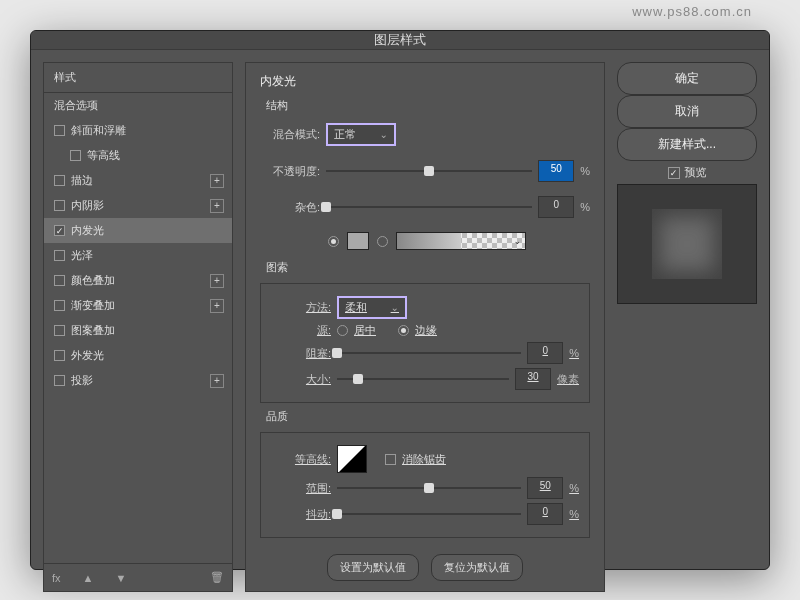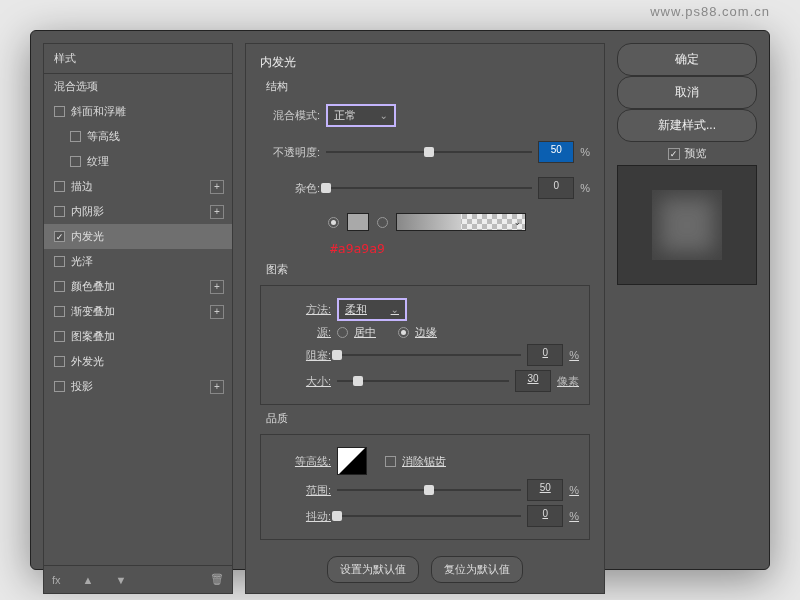--- a/index.html
+++ b/index.html
@@ -1,17 +1,17 @@
 <!DOCTYPE html>
 <html><head>
 <meta charset="utf-8">
 <style>
 * { box-sizing: border-box; margin: 0; padding: 0; font-family: "PingFang SC", "Microsoft YaHei", sans-serif; }
 body { background: #e8e8e8; display: flex; align-items: center; justify-content: center; height: 600px; width: 800px; overflow: hidden; }
-.watermark { position: absolute; top: 4px; right: 30px; color: #888; font-size: 13px; letter-spacing: 1px; z-index: 100; }
+.watermark { position: absolute; top: 4px; right: 48px; color: #888; font-size: 13px; letter-spacing: 1px; z-index: 100; }
 .dialog { width: 740px; height: 540px; background: #535353; border-radius: 6px; box-shadow: 0 10px 40px rgba(0,0,0,0.4); display: flex; flex-direction: column; border: 1px solid #222; }
 .titlebar { background: #494949; height: 30px; display: flex; align-items: center; justify-content: center; border-radius: 6px 6px 0 0; border-bottom: 1px solid #3a3a3a; }
 .titlebar span { color: #ddd; font-size: 13px; font-weight: 500; }
 .body { flex: 1; display: flex; gap: 12px; padding: 12px; }
 .left-panel { width: 190px; background: #535353; border: 1px solid #3a3a3a; display: flex; flex-direction: column; }
 .left-header { color: #ddd; font-size: 11px; padding: 7px 10px; border-bottom: 1px solid #3a3a3a; }
 .style-list { flex: 1; overflow: auto; }
 .style-item { display: flex; align-items: center; padding: 5px 10px; color: #ddd; font-size: 11px; cursor: pointer; position: relative; }
 .style-item.indent { padding-left: 26px; }
 .style-item.selected { background: #6f6f6f; }
@@ -51,39 +51,38 @@
 .preview-cb .cb::after { content: "✓"; color: #eee; font-size: 9px; }
 .preview-box { height: 120px; background: #3a3a3a; border: 1px solid #222; display: flex; align-items: center; justify-content: center; margin-top: 4px; }
 .preview-inner { width: 70px; height: 70px; background: #6a6a6a; box-shadow: inset 0 0 20px 8px rgba(40,40,40,0.6); }
 </style>
 </head>
 <body>
 
 <div class="watermark">www.ps88.com.cn</div>
 
 <div class="dialog">
+  <div class="titlebar">
+    <span>图层样式</span>
+  </div>
   <div class="body">
 
     <div class="left-panel">
       <div class="left-header">样式</div>
       <div class="style-item">
         <span>混合选项</span>
       </div>
       <div class="style-list" id="style-list">
           <div class="style-item">
             <span class="cb"></span>
             <span>斜面和浮雕</span>
           </div>
           <div class="style-item indent">
             <span class="cb"></span>
             <span>等高线</span>
-          </div>
-          <div class="style-item indent">
-            <span class="cb"></span>
-            <span>纹理</span>
           </div>
           <div class="style-item">
             <span class="cb"></span>
             <span>描边</span>
             <span class="plus">+</span>
           </div>
           <div class="style-item">
             <span class="cb"></span>
             <span>内阴影</span>
             <span class="plus">+</span>
@@ -160,21 +159,20 @@
         <span class="unit">%</span>
       </div>
 
       <div class="row color-row">
         <span class="label"></span>
         <span class="radio on"></span>
         <div class="swatch"></div>
         <span class="radio"></span>
         <div class="gradient"></div>
       </div>
-      <div class="annotation">#a9a9a9</div>
 
       <div class="sub-title">图索</div>
       <div class="fieldset">
         <div class="row">
           <span class="label">方法:</span>
           <div class="select">
               <span>柔和</span>
             </div>
         </div>
         <div class="row">

